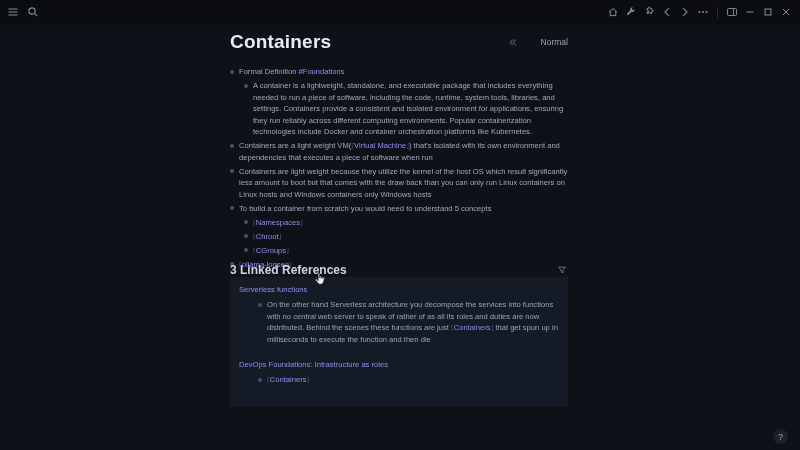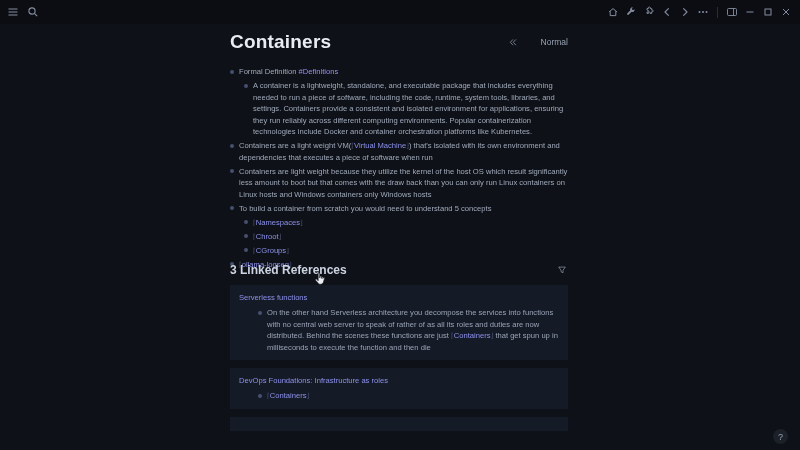--- a/index.html
+++ b/index.html
@@ -53,21 +53,21 @@
 
   
   .linked { position:absolute; left:230px; top:263px; width:338px; }
   .linked-head {
     display:flex; align-items:center; justify-content:space-between;
     font-size:12px; font-weight:700; color:#ccd4e2;
   }
   .filter-btn { color:#8a93a6; width:12px; height:12px; display:flex; align-items:center; justify-content:center; }
   .card {
     background:#151a27; border-radius:0;
-    padding:7px 9px; margin-top:8px;
+    padding:7px 9px; margin-top:0;
     font-size:7.6px; line-height:11.5px;
   }
   .card-title { color:#8d92ec; cursor:pointer; }
   .card-sub { margin-left:11px; margin-top:4px; color:#a0aabb; }
   .card-body { display:flex; align-items:flex-start; margin-top:3.5px; }
   .ml-19 { margin-left:19px; }
 
   
   .help-btn {
     position:absolute; right:12px; bottom:6px;
@@ -186,21 +186,21 @@
           <path d="M6.2 3 3.6 5.8 6.2 8.6M9.4 3 6.8 5.8 9.4 8.6" stroke="currentColor" stroke-width="1" fill="none" stroke-linecap="round" stroke-linejoin="round"></path>
         </svg>
       </span>
     <span>Normal</span>
   </div>
 
   <div class="outline">
 
     <div class="block">
       <span class="dot"></span>
-      <div class="bcontent"><span>Formal Definition </span><span class="tag">#Definitions</span></div>
+      <div class="bcontent"><span>Formal Definition </span><span class="tag">#Foundations</span></div>
     </div>
     <div class="block ind1">
       <span class="dot"></span>
       <div class="bcontent">A container is a lightweight, standalone, and executable package that includes everything needed to run a piece of software, including the code, runtime, system tools, libraries, and settings. Containers provide a consistent and isolated environment for applications, ensuring they run reliably across different computing environments. Popular containerization technologies include Docker and container orchestration platforms like Kubernetes.</div>
     </div>
 
     <div class="block">
       <span class="dot"></span>
       <div class="bcontent"><span>Containers are a light weight VM(</span><span class="ref"><i class="br">⌈</i><span>Virtual Machine</span><i class="br">⌋</i></span><span>) that's isolated with its own environment and dependencies that executes a piece of software when run</span></div>
     </div>

